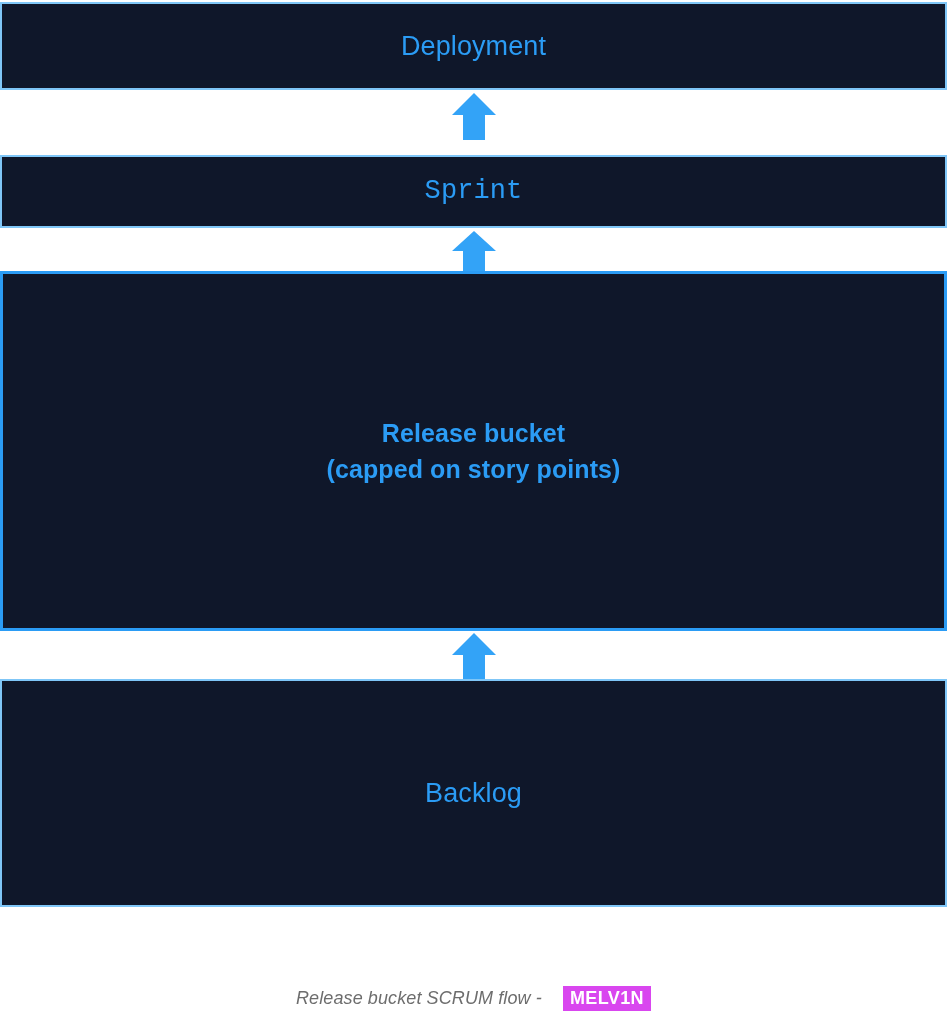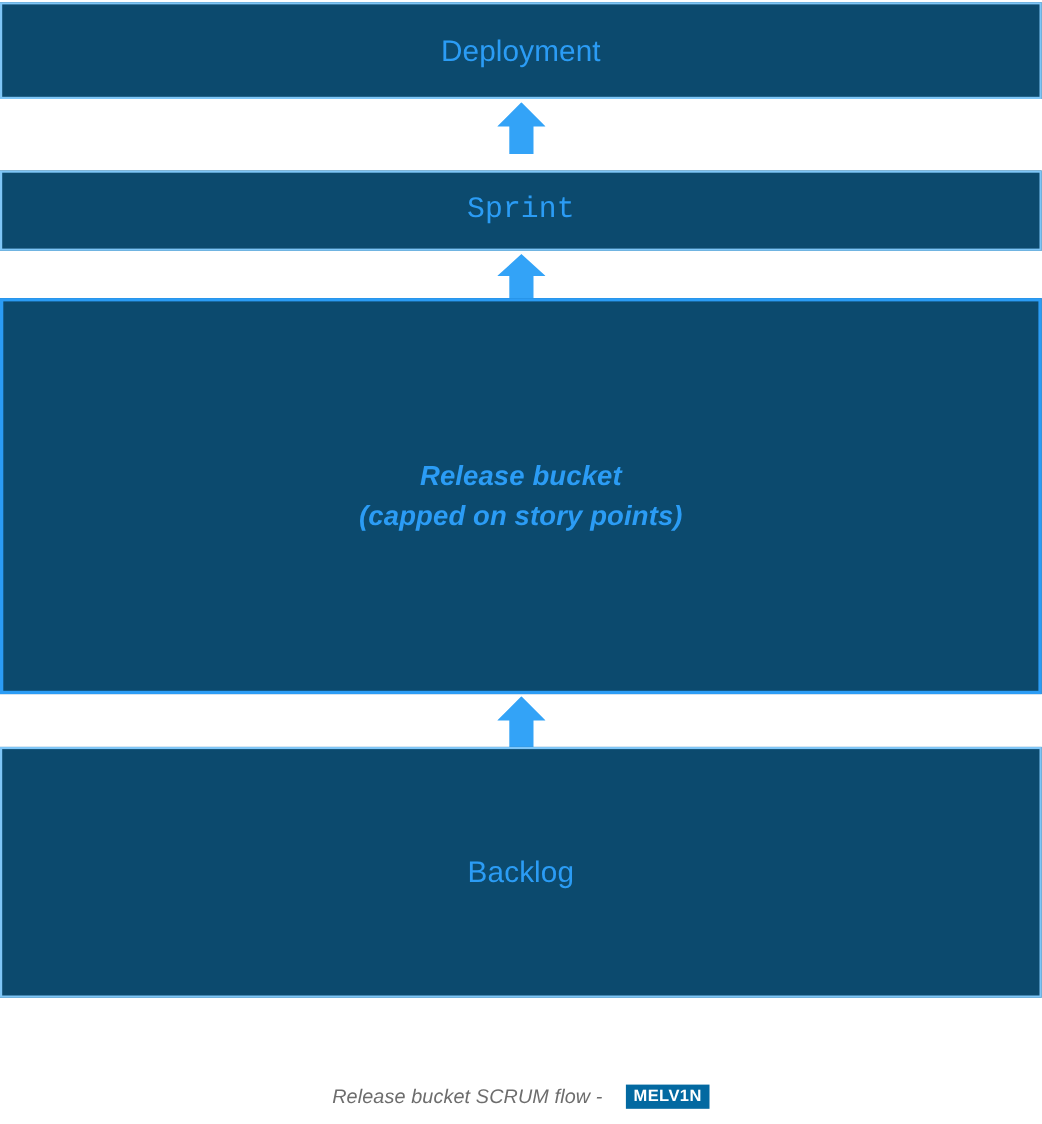--- a/index.html
+++ b/index.html
@@ -22,21 +22,21 @@
     left: 0;
     top: 0;
     width: 947px;
     height: 1022px;
   }
 
   
   .stage-box {
     position: absolute;
     box-sizing: border-box;
-    background: #0c4a6e;
+    background: #0f172a;
     border: 2px solid #7fc6f7;
     display: flex;
     align-items: center;
     justify-content: center;
     text-align: center;
   }
   .stage-box.emphasis {
     border: 3px solid #2b9cf5;
   }
 
@@ -44,21 +44,20 @@
     color: #2b9cf5;
     font-size: 27px;
     font-weight: 400;
     line-height: 1.28;
     letter-spacing: 0.1px;
   }
   .stage-label.bold {
     font-weight: bold;
     font-size: 25px;
     line-height: 1.45;
-    font-style: italic;
   }
 
   
   #box-deployment {
     left: 0px;  top: 2px;   width: 947px; height: 88px;
   }
   #box-sprint {
     left: 0px;  top: 155px; width: 947px; height: 73px; font-family: Liberation Mono, monospace;
   }
   #box-release-bucket {
@@ -101,24 +100,24 @@
     gap: 0px;
   }
   #caption-text {
     font-style: italic;
     font-size: 18px;
     color: #6d6d6d;
     letter-spacing: 0.1px;
     white-space: pre;
   }
   #brand-badge {
-    background: #0369a1;
+    background: #d946ef;
     color: #ffffff;
     font-weight: bold;
-    font-size: 15px;
+    font-size: 18px;
     letter-spacing: 0.4px;
     padding: 3px 7px 4px 7px;
     line-height: 1;
     margin-left: 16px;
     display: inline-block;
   }
 </style>
 </head>
 <body>
 

